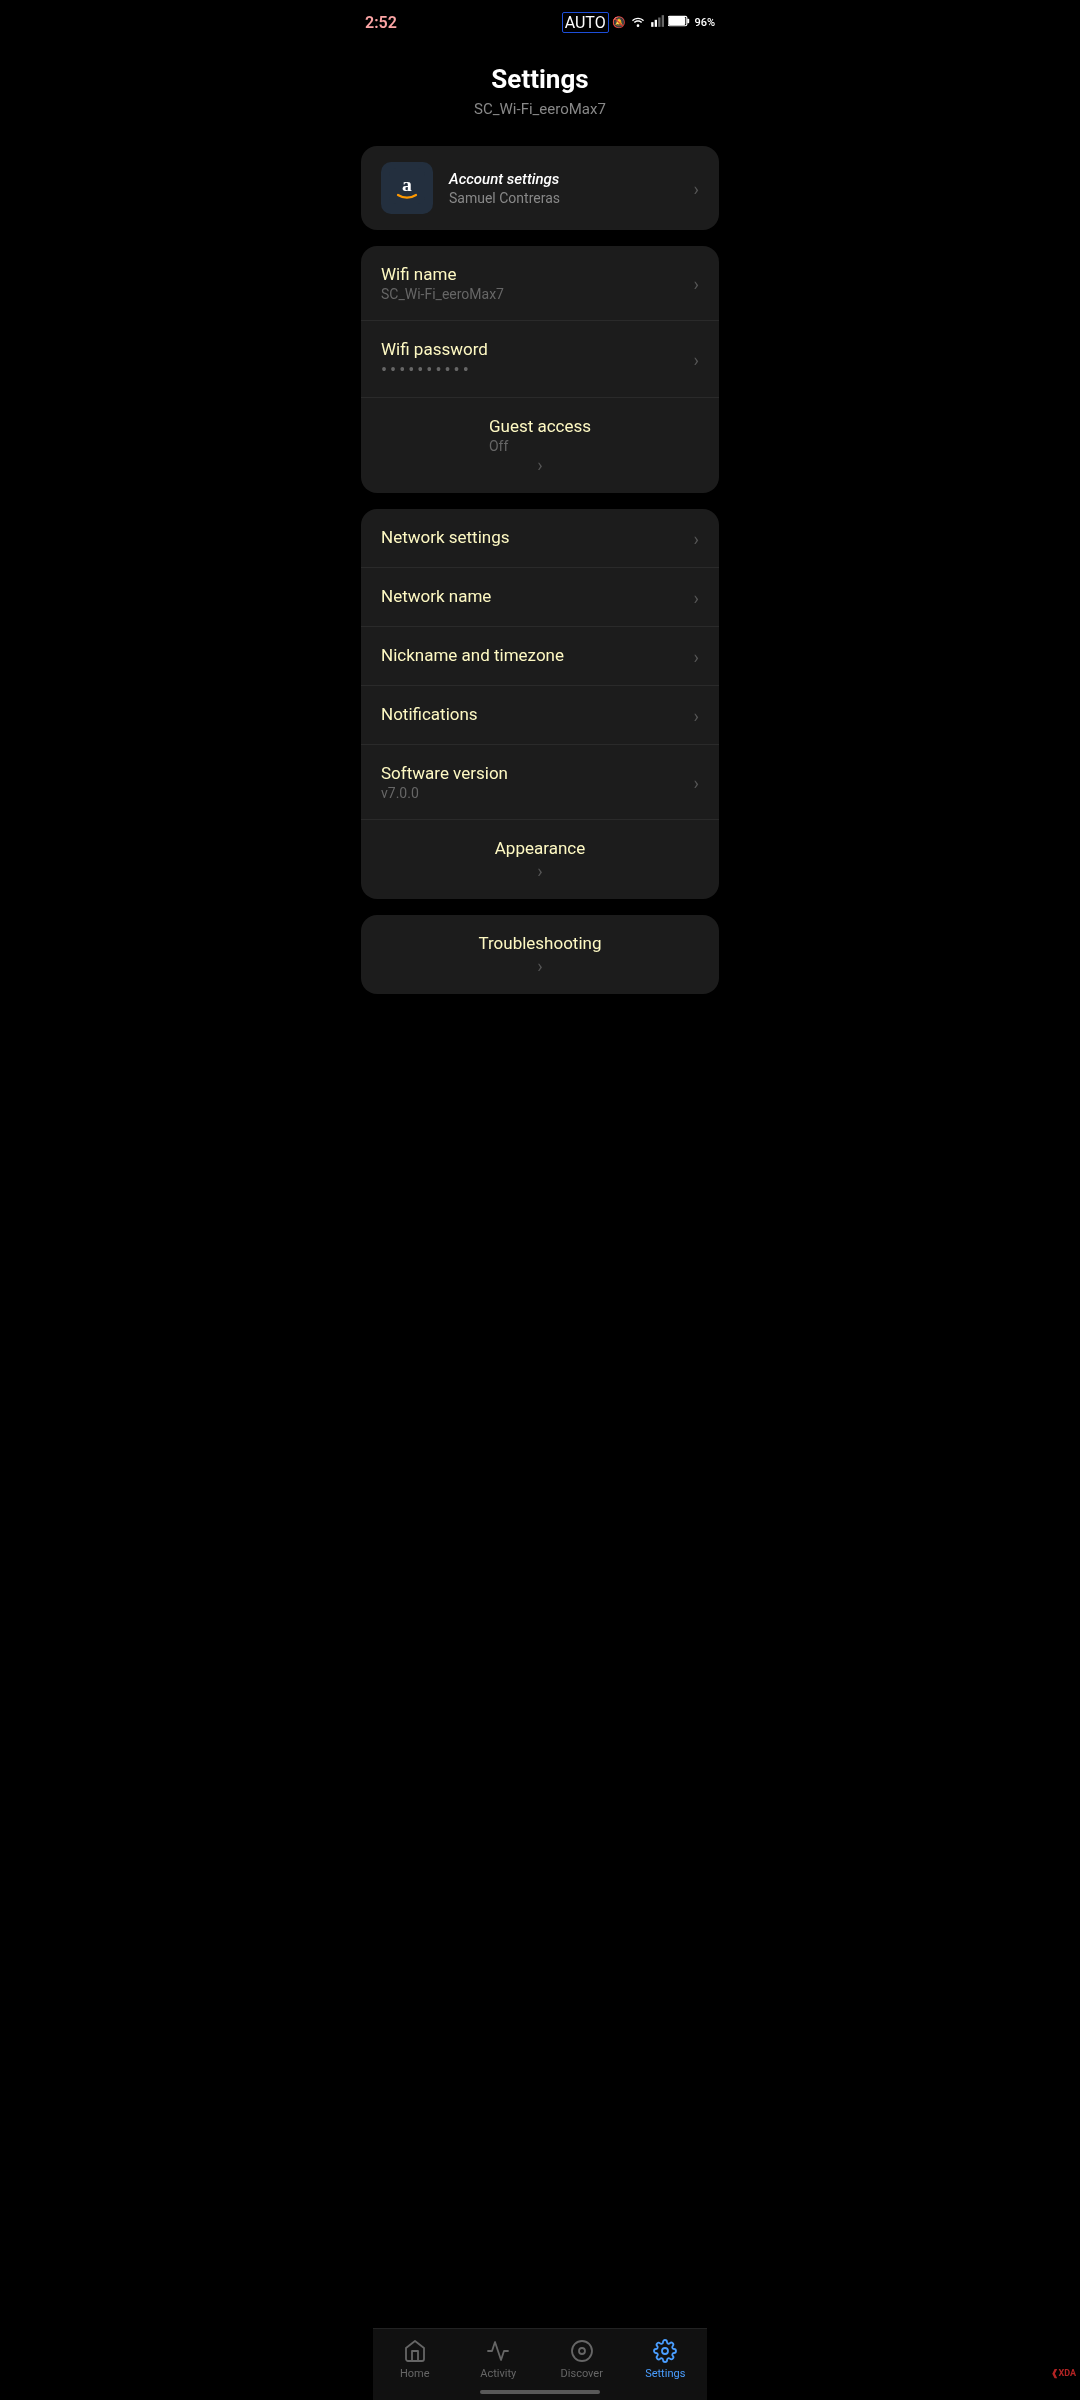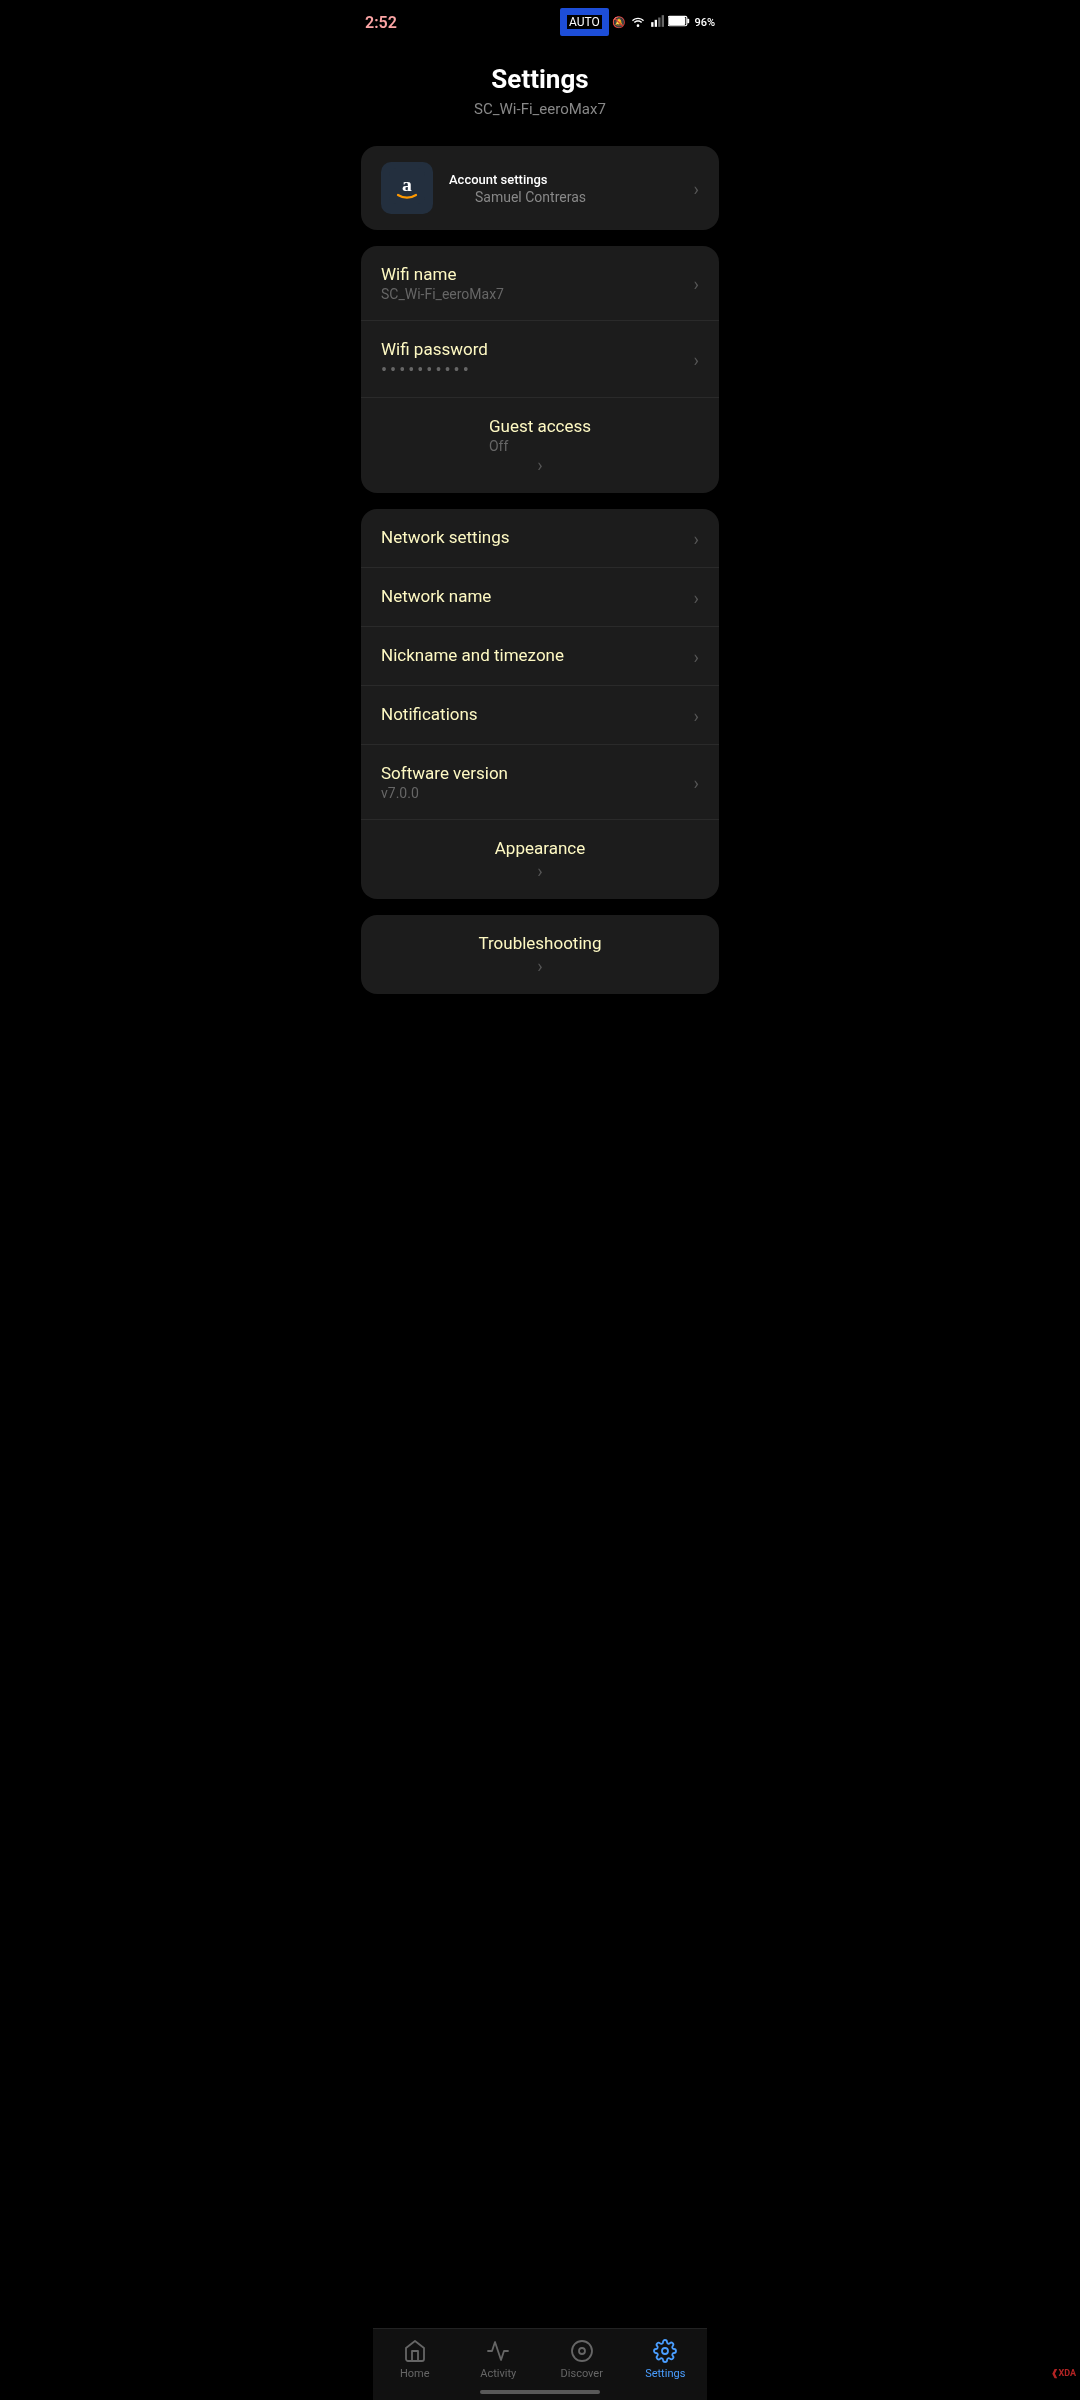--- a/index.html
+++ b/index.html
@@ -96,30 +96,30 @@
     .amazon-logo-wrap {
       position: relative;
       display: inline-block;
     }
 
     .account-info {
       flex: 1;
     }
 
     .account-title {
-      font-size: 13px;
+      font-size: 15px;
       font-weight: 500;
       color: #ffffff;
       margin-bottom: 2px;
+      font-style: italic;
     }
 
     .account-name {
       font-size: 14px;
       color: #888888;
-      margin-left: 26px;
     }
 
     .chevron {
       color: #555555;
       font-size: 18px;
       flex-shrink: 0;
     }
 
     
     .settings-group {
@@ -235,21 +235,21 @@
     }
   </style>
 </head>
 <body>
 
 <div class="scroll-content">
 
   <div class="status-bar">
     <div class="status-time">2:52</div>
     <div class="status-icons">
-      <span style="font-size:12px; border:7px solid #1d4ed8; padding: 0 2px; border-radius:2px;">AUTO</span>
+      <span style="font-size:16px; border:1px solid #1d4ed8; padding: 0 2px; border-radius:2px;">AUTO</span>
       <span>🔕</span>
       <span>
         <svg width="16" height="14" viewBox="0 0 24 18" fill="white">
           <path d="M12 4C8.4 4 5.2 5.5 3 8l1.5 1.5C6.3 7.3 9 6 12 6s5.7 1.3 7.5 3.5L21 8c-2.2-2.5-5.4-4-9-4z"></path>
           <path d="M12 8c-2.4 0-4.6 1-6.2 2.6L7.3 12C8.5 10.8 10.2 10 12 10s3.5.8 4.7 2L18.2 10.6C16.6 9 14.4 8 12 8z"></path>
           <circle cx="12" cy="16" r="2"></circle>
         </svg>
       </span>
       <span>
         <svg width="14" height="14" viewBox="0 0 24 24" fill="white">

